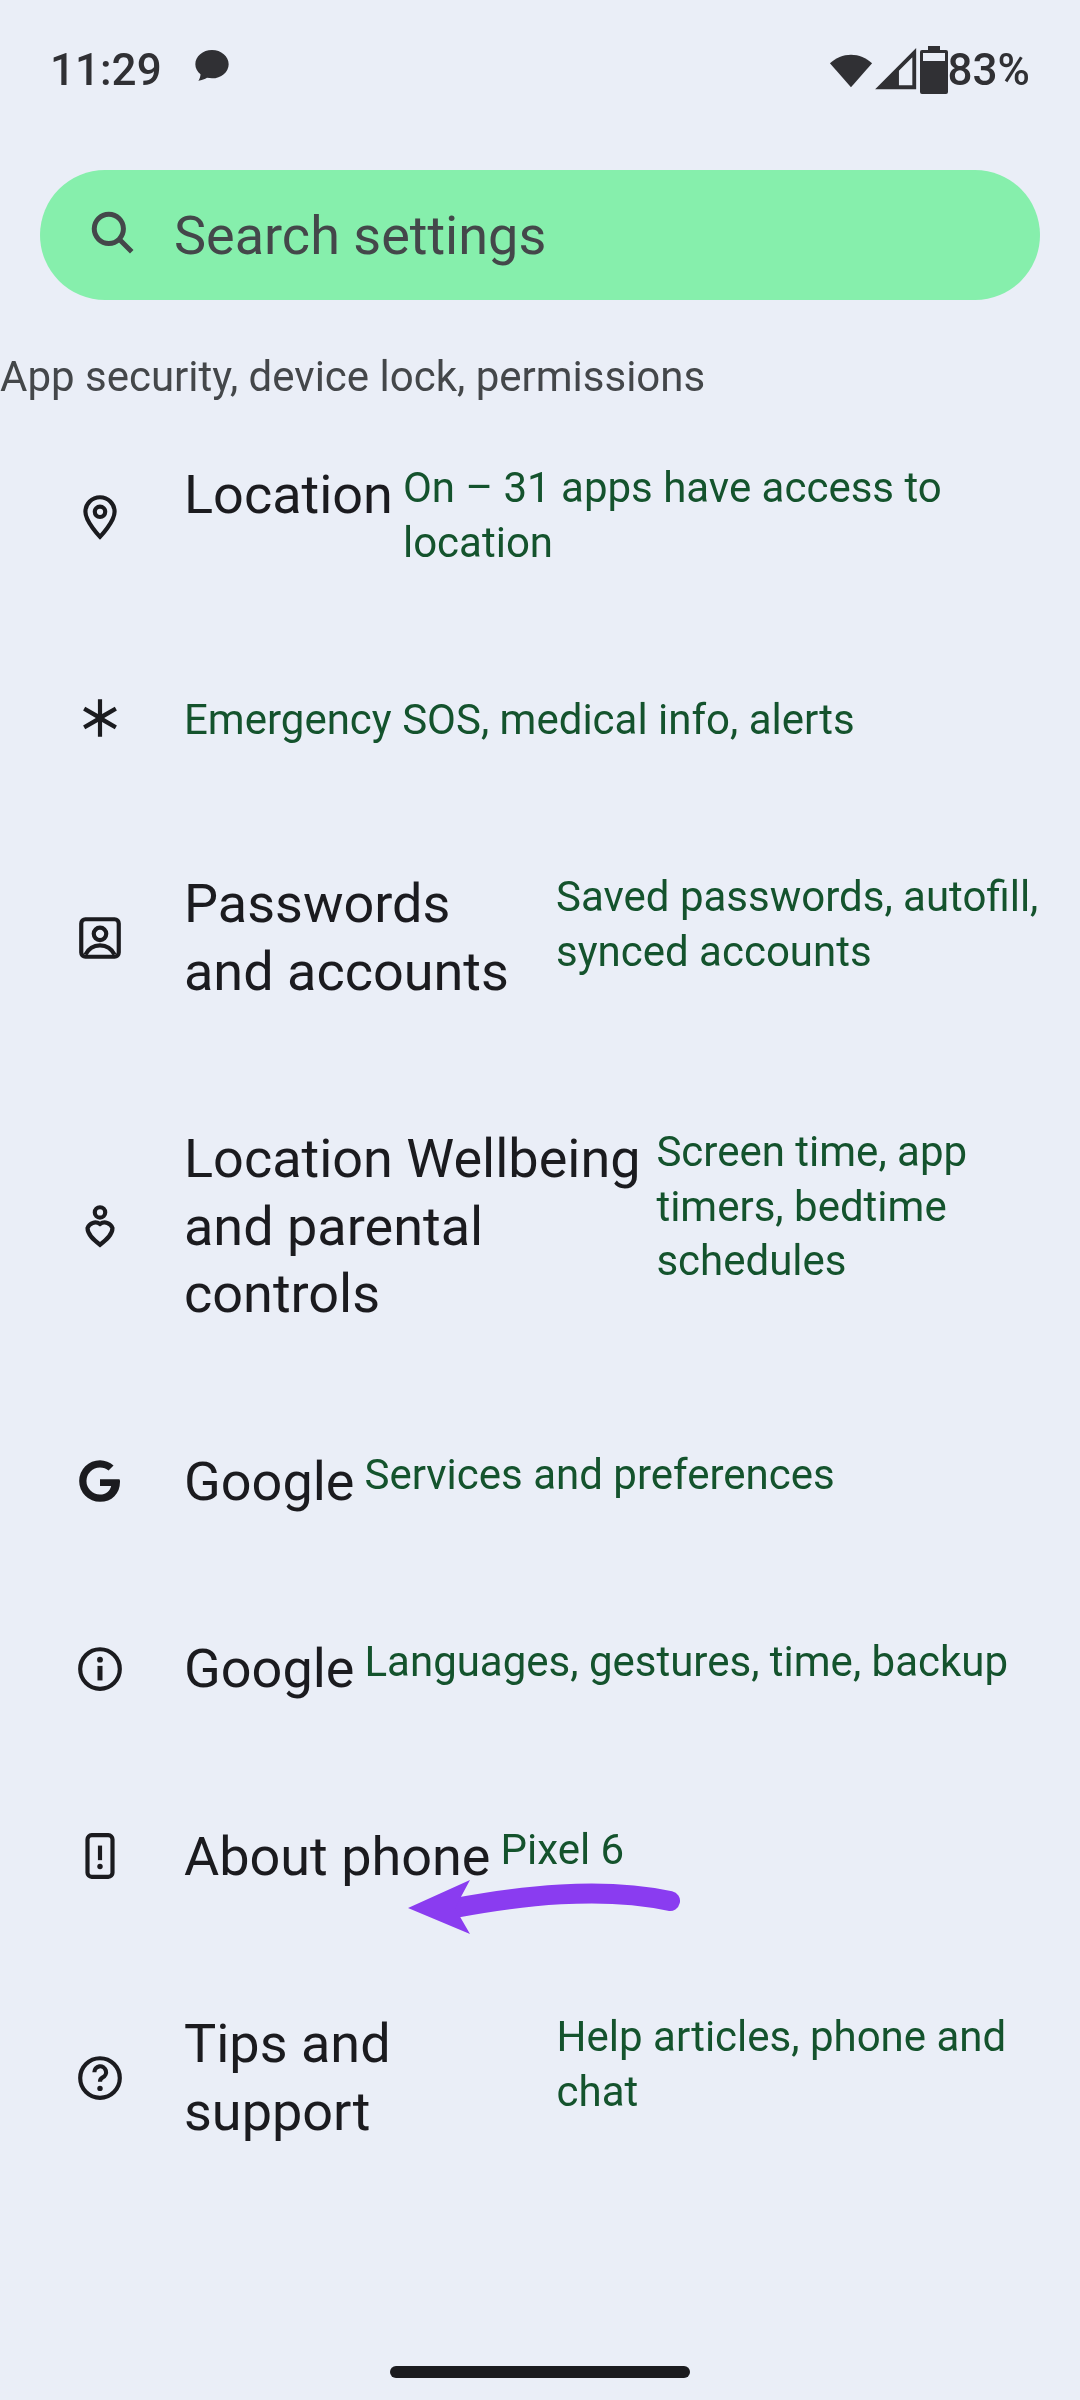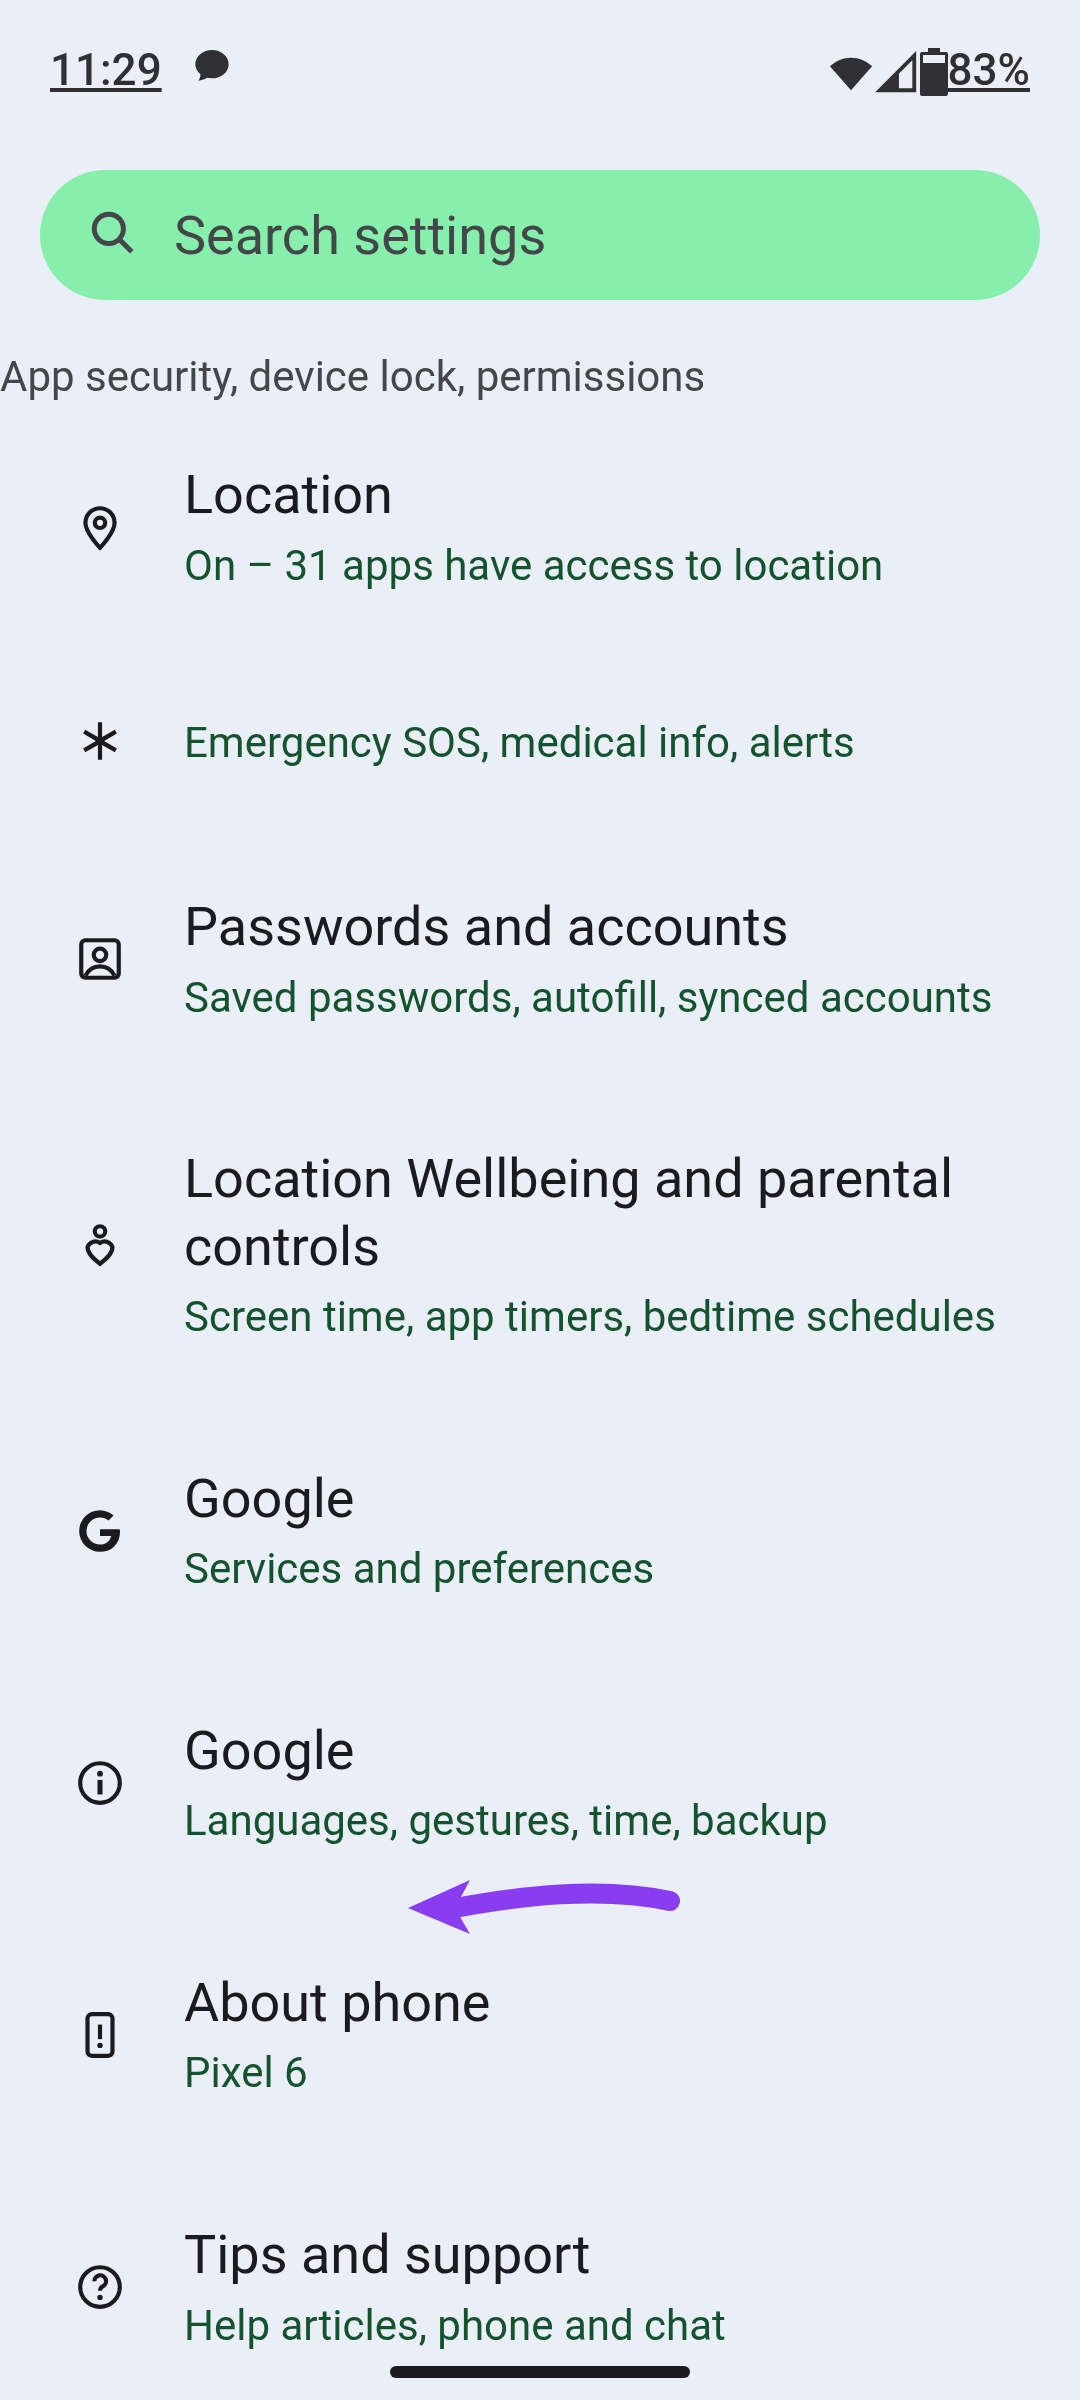--- a/index.html
+++ b/index.html
@@ -15,24 +15,23 @@
   
   .status-bar {
     display: flex;
     justify-content: space-between;
     align-items: center;
     padding: 30px 50px 0 50px;
     height: 110px;
     font-size: 44px;
     color: #303034;
     font-weight: 500;
-    text-decoration: underline;
   }
   .status-left { display: flex; align-items: center; gap: 30px; }
-  .status-right { display: flex; align-items: flex-end; gap: 0; }
+  .status-right { display: flex; align-items: center; gap: 0; }
   .status-right svg { display: block; }
 
   
   .search-bar {
     margin: 60px 40px 0 40px;
     height: 130px;
     background: #86efac;
     border-radius: 65px;
     display: flex;
     align-items: center;
@@ -62,21 +61,21 @@
   .item .icon-slot {
     width: 60px;
     height: 60px;
     display: flex;
     align-items: center;
     justify-content: center;
     flex-shrink: 0;
   }
   .item .text {
     display: flex;
-    flex-direction: column;
+    flex-direction: row;
     gap: 10px;
   }
   .item .title {
     font-size: 54px;
     color: #1b1b1f;
     line-height: 1.25;
   }
   .item .subtitle {
     font-size: 42px;
     color: #14532d;

